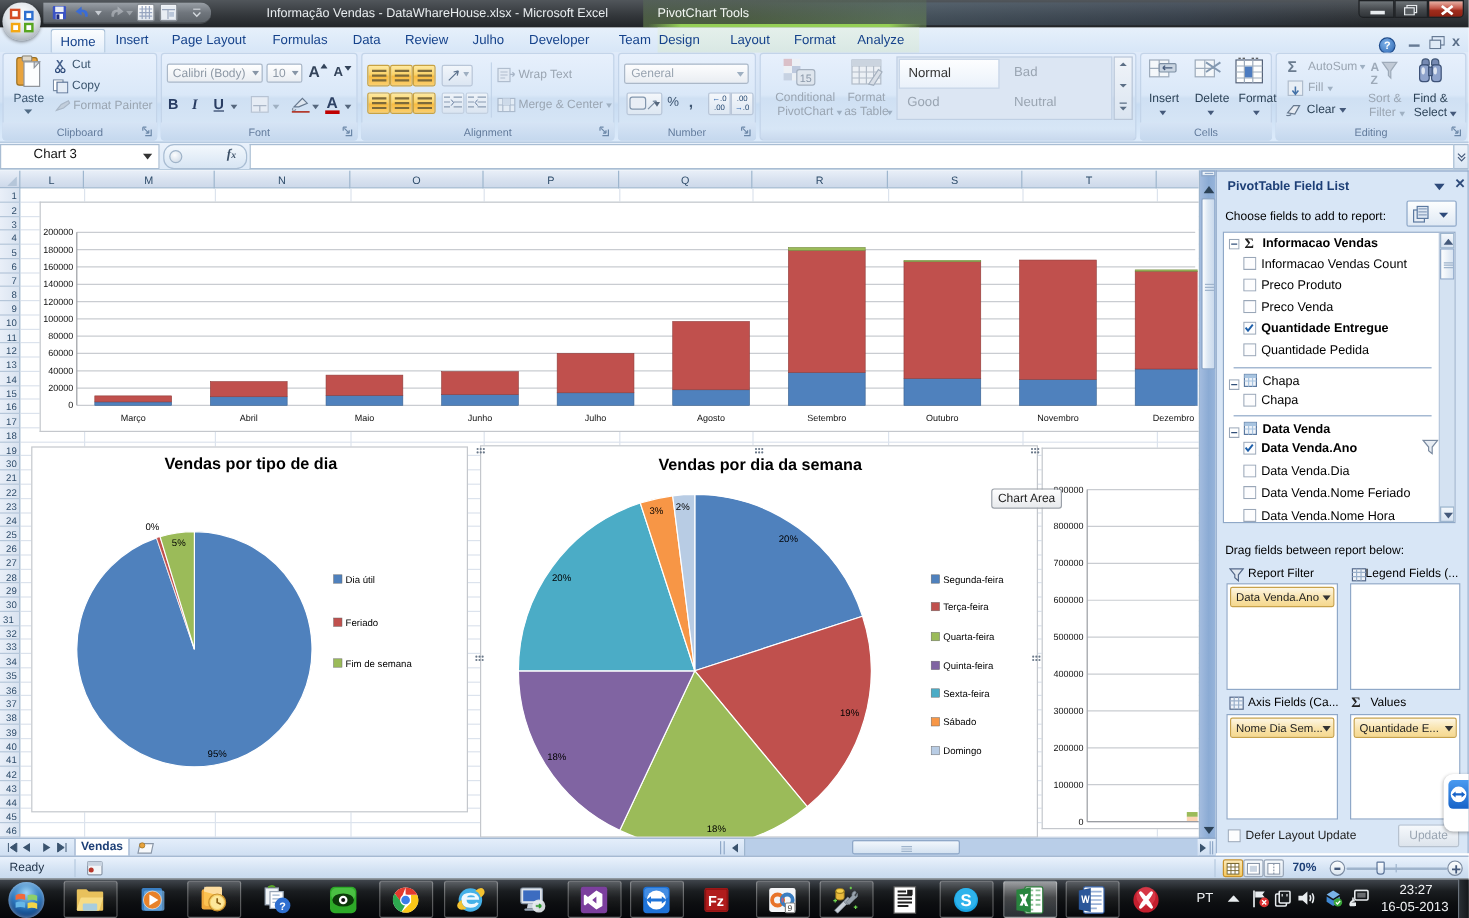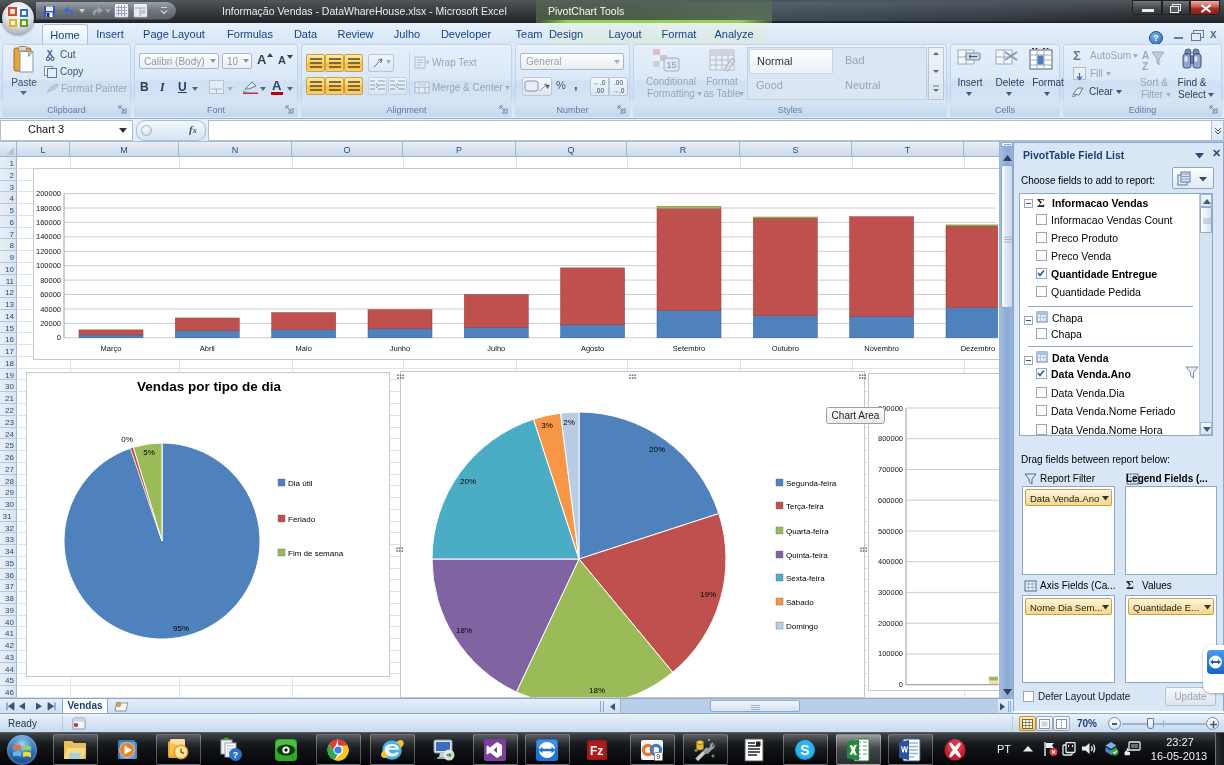--- a/index.html
+++ b/index.html
@@ -115,21 +115,20 @@
     <div class="ab" style="left:301px;top:58px;width:211px;height:15px;text-align:center;font-size:9px;color:#627b9c;background:linear-gradient(#d6e4f5,#c5d8ee);border-radius:0 0 3px 3px;padding-top:3px;">Alignment</div>
     <svg class="ab" style="left:499px;top:61px;" width="10" height="10">
       <path d="M1 1 V4 M1 1 H4 M2 2 L6 6 M6 6 V3.5 M6 6 H3.5 M8 3 V8 H3" stroke="#6b87a8" fill="none"></path>
     </svg>
     <div class="ab" style="left:515px;top:0;width:115px;height:73px;border:1px solid #c3d4e9;border-radius:3px;background:linear-gradient(#e7f0fc,#dae8f8 48%,#cfe0f3 52%,#d7e6f6 88%,#cadaee);"></div>
     <div class="ab" style="left:515px;top:58px;width:115px;height:15px;text-align:center;font-size:9px;color:#627b9c;background:linear-gradient(#d6e4f5,#c5d8ee);border-radius:0 0 3px 3px;padding-top:3px;">Number</div>
     <svg class="ab" style="left:617px;top:61px;" width="10" height="10">
       <path d="M1 1 V4 M1 1 H4 M2 2 L6 6 M6 6 V3.5 M6 6 H3.5 M8 3 V8 H3" stroke="#6b87a8" fill="none"></path>
     </svg>
     <div class="ab" style="left:633px;top:0;width:314px;height:73px;border:1px solid #c3d4e9;border-radius:3px;background:linear-gradient(#e7f0fc,#dae8f8 48%,#cfe0f3 52%,#d7e6f6 88%,#cadaee);"></div>
-    <div class="ab" style="left:633px;top:58px;width:314px;height:15px;text-align:center;font-size:9px;color:#627b9c;background:linear-gradient(#d6e4f5,#c5d8ee);border-radius:0 0 3px 3px;padding-top:3px;">Styles</div>
     <div class="ab" style="left:950px;top:0;width:110px;height:73px;border:1px solid #c3d4e9;border-radius:3px;background:linear-gradient(#e7f0fc,#dae8f8 48%,#cfe0f3 52%,#d7e6f6 88%,#cadaee);"></div>
     <div class="ab" style="left:950px;top:58px;width:110px;height:15px;text-align:center;font-size:9px;color:#627b9c;background:linear-gradient(#d6e4f5,#c5d8ee);border-radius:0 0 3px 3px;padding-top:3px;">Cells</div>
     <div class="ab" style="left:1063px;top:0;width:159px;height:73px;border:1px solid #c3d4e9;border-radius:3px;background:linear-gradient(#e7f0fc,#dae8f8 48%,#cfe0f3 52%,#d7e6f6 88%,#cadaee);"></div>
     <div class="ab" style="left:1063px;top:58px;width:159px;height:15px;text-align:center;font-size:9px;color:#627b9c;background:linear-gradient(#d6e4f5,#c5d8ee);border-radius:0 0 3px 3px;padding-top:3px;">Editing</div>
     <svg class="ab" style="left:1209px;top:61px;" width="10" height="10">
       <path d="M1 1 V4 M1 1 H4 M2 2 L6 6 M6 6 V3.5 M6 6 H3.5 M8 3 V8 H3" stroke="#6b87a8" fill="none"></path>
     </svg>
  <div class="ab" style="left:12px;top:2px;width:24px;height:27px;"><svg width="24" height="27">
    <rect x="2" y="2" width="17" height="23" rx="2" fill="#e8a33d" stroke="#9c6f1e"></rect>
    <rect x="6.5" y="0.5" width="8" height="4.5" rx="1" fill="#ded8cc" stroke="#8d8778"></rect>
@@ -265,21 +264,21 @@
   <rect x="1" y="1" width="7" height="6" fill="#d9b8c0"></rect>
       <rect x="8" y="1" width="7" height="6" fill="#eef1f5"></rect>
       <rect x="1" y="7" width="7" height="6" fill="#eef1f5"></rect>
       <rect x="8" y="7" width="7" height="6" fill="#b8c4da"></rect>
       <rect x="1" y="13" width="7" height="6" fill="#c3cede"></rect>
       <rect x="8" y="13" width="7" height="6" fill="#eef1f5"></rect>
   <rect x="12" y="10" width="15" height="13" rx="2" fill="#dfe5ec" stroke="#9aa6b5"></rect>
       <text x="14.5" y="20" font-size="9" fill="#7d8b9c">15</text>
  </svg>
  <div class="ab" style="left:640px;top:32px;width:62px;text-align:center;font-size:10px;color:#9aa5b2;">Conditional</div>
- <div class="ab" style="left:640px;top:44px;width:62px;text-align:center;font-size:10px;color:#9aa5b2;">Formatting</div>
+ <div class="ab" style="left:640px;top:44px;width:62px;text-align:center;font-size:10px;color:#9aa5b2;">PivotChart</div>
  <svg class="ab" style="left:708px;top:4px;" width="30" height="26" opacity=".85">
   <rect x="2" y="2" width="24" height="20" fill="#eef1f5" stroke="#aab4c0"></rect>
   <path d="M2 7 H26 M2 12 H26 M2 17 H26 M8 2 V22 M14 2 V22 M20 2 V22" stroke="#aab4c0"></path>
   <rect x="2" y="2" width="24" height="5" fill="#c7d0db"></rect>
   <path d="M16 22 L24 10 L27 12 L20 23 Z" fill="#d9dee5" stroke="#9aa6b5"></path>
  </svg>
  <div class="ab" style="left:694px;top:32px;width:56px;text-align:center;font-size:10px;color:#9aa5b2;">Format</div>
  <div class="ab" style="left:694px;top:44px;width:56px;text-align:center;font-size:10px;color:#9aa5b2;">as Table</div>
  <div class="ab" style="left:747px;top:3px;width:180px;height:53px;background:#dce6f3;border:1px solid #c0d0e4;"></div>
  <div class="ab" style="left:749px;top:5px;width:84px;height:25px;background:linear-gradient(#fdfeff,#eaf1fa);border:1px solid #c8d6e8;font-size:11px;color:#333;padding:5px 0 0 7px;">Normal</div>
@@ -626,20 +625,21 @@
         <text x="154" y="258" font-size="8" text-anchor="middle" fill="#000">95%</text>
         <rect x="251" y="106" width="7" height="7" fill="#4f81bd" stroke="#666" stroke-width=".4"></rect>
         <text x="261" y="112.5" font-size="8" fill="#000">Dia útil</text>
         <rect x="251" y="142" width="7" height="7" fill="#c0504d" stroke="#666" stroke-width=".4"></rect>
         <text x="261" y="148.5" font-size="8" fill="#000">Feriado</text>
         <rect x="251" y="176" width="7" height="7" fill="#9bbb59" stroke="#666" stroke-width=".4"></rect>
         <text x="261" y="182.5" font-size="8" fill="#000">Fim de semana</text>
       </svg>
     </div>
     <div class="ab" style="left:400px;top:229px;width:465px;height:327px;background:#fff;border:1px solid #c4c7cc;overflow:hidden;">
+      <div class="ab" style="left:0;top:8px;width:465px;text-align:center;font-size:13.5px;font-weight:bold;color:#000;">Vendas por dia da semana</div>
       <svg class="ab" style="left:0;top:0;" width="463" height="326">
         <path d="M178.0,187.0 L178.00,40.00 A147,147 0 0 1 317.81,141.57 Z" fill="#4f81bd" stroke="#fff" stroke-width="1"></path>
         <path d="M178.0,187.0 L317.81,141.57 A147,147 0 0 1 271.70,300.27 Z" fill="#c0504d" stroke="#fff" stroke-width="1"></path>
         <path d="M178.0,187.0 L271.70,300.27 A147,147 0 0 1 115.41,320.01 Z" fill="#9bbb59" stroke="#fff" stroke-width="1"></path>
         <path d="M178.0,187.0 L115.41,320.01 A147,147 0 0 1 31.00,187.00 Z" fill="#8064a2" stroke="#fff" stroke-width="1"></path>
         <path d="M178.0,187.0 L31.00,187.00 A147,147 0 0 1 132.57,47.19 Z" fill="#4bacc6" stroke="#fff" stroke-width="1"></path>
         <path d="M178.0,187.0 L132.57,47.19 A147,147 0 0 1 159.58,41.16 Z" fill="#f79646" stroke="#fff" stroke-width="1"></path>
         <path d="M178.0,187.0 L159.58,41.16 A147,147 0 0 1 178.00,40.00 Z" fill="#b8cce4" stroke="#fff" stroke-width="1"></path>
         <text x="256" y="80" font-size="8" text-anchor="middle" fill="#000">20%</text>
         <text x="307" y="225" font-size="8" text-anchor="middle" fill="#000">19%</text>
@@ -862,21 +862,21 @@
 </div>
  <div class="ab" style="left:7px;top:311px;font-size:10px;color:#000;">Drag fields between report below:</div>
  <svg class="ab" style="left:10px;top:330px;" width="13" height="12">
       <path d="M1 1 H12 L8 6 V11 L5 8.5 V6 Z" fill="#dfe7f0" stroke="#55698a"></path>
     </svg>
  <div class="ab" style="left:26px;top:330px;font-size:10px;color:#000;">Report Filter</div>
  <svg class="ab" style="left:112px;top:330px;" width="13" height="12">
       <rect x="1" y="1" width="11" height="10" fill="#eef3f9" stroke="#55698a"></rect>
       <path d="M1 4 H12 M1 7.5 H12 M4.5 1 V11 M8.2 1 V11" stroke="#9ab0ca"></path>
     </svg>
- <div class="ab" style="left:112px;top:330px;font-size:10px;color:#000;font-weight:bold;">Legend Fields (...</div>
+ <div class="ab" style="left:124px;top:330px;font-size:10px;color:#000;">Legend Fields (...</div>
  <div class="ab" style="left:8px;top:343px;width:93px;height:89px;background:#fff;border:1px solid #8fa8c8;"></div>
  <div class="ab" style="left:111px;top:343px;width:92px;height:89px;background:#fff;border:1px solid #8fa8c8;"></div>
  <div class="ab" style="left:11px;top:346px;width:87px;height:17px;background:linear-gradient(#fdf6e3,#f9e3ab 55%,#f5d88e);border:1px solid #c8a24b;border-radius:2px;font-size:9.5px;color:#222;padding:3px 0 0 4px;">Data Venda.Ano</div>
  <svg class="ab" style="left:88px;top:353px;" width="7" height="5">
       <path d="M0 0 H7 L3.5 4.5 Z" fill="#333"></path>
     </svg>
  <svg class="ab" style="left:10px;top:437px;" width="13" height="12">
       <rect x="1" y="1" width="11" height="10" fill="#eef3f9" stroke="#55698a"></rect>
       <path d="M1 4 H12 M1 7.5 H12 M4.5 1 V11 M8.2 1 V11" stroke="#9ab0ca"></path>
     </svg>

